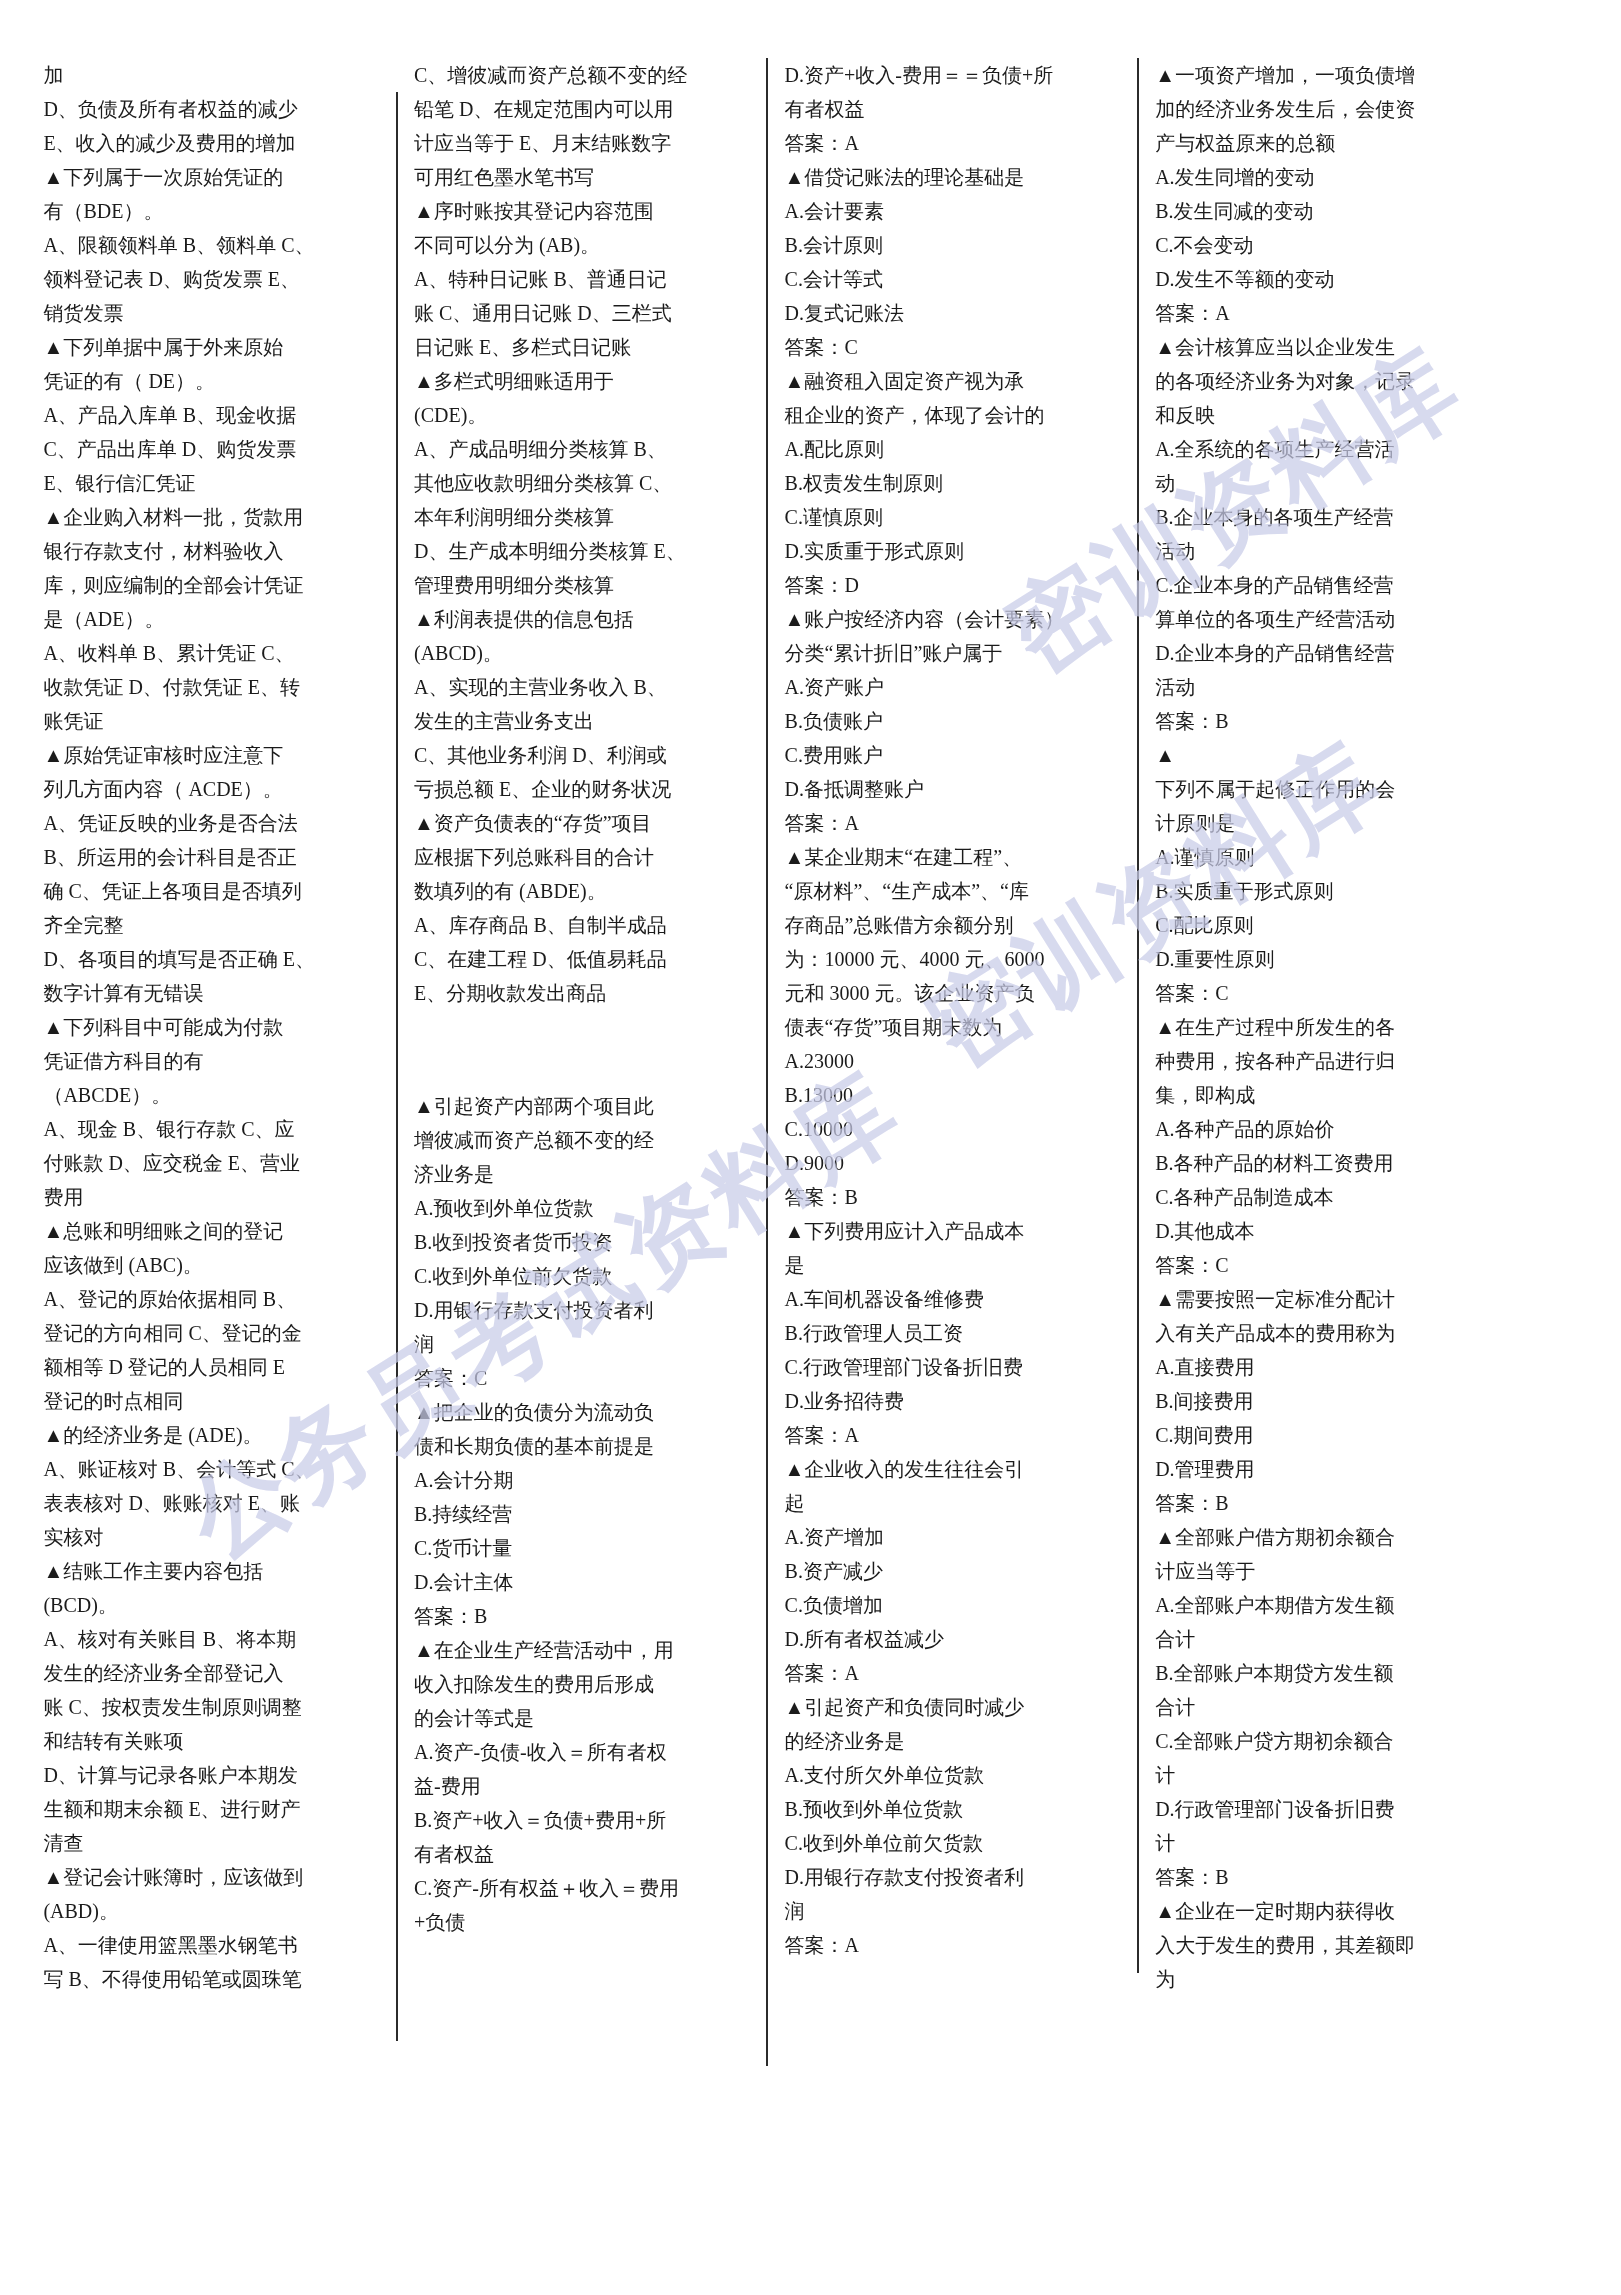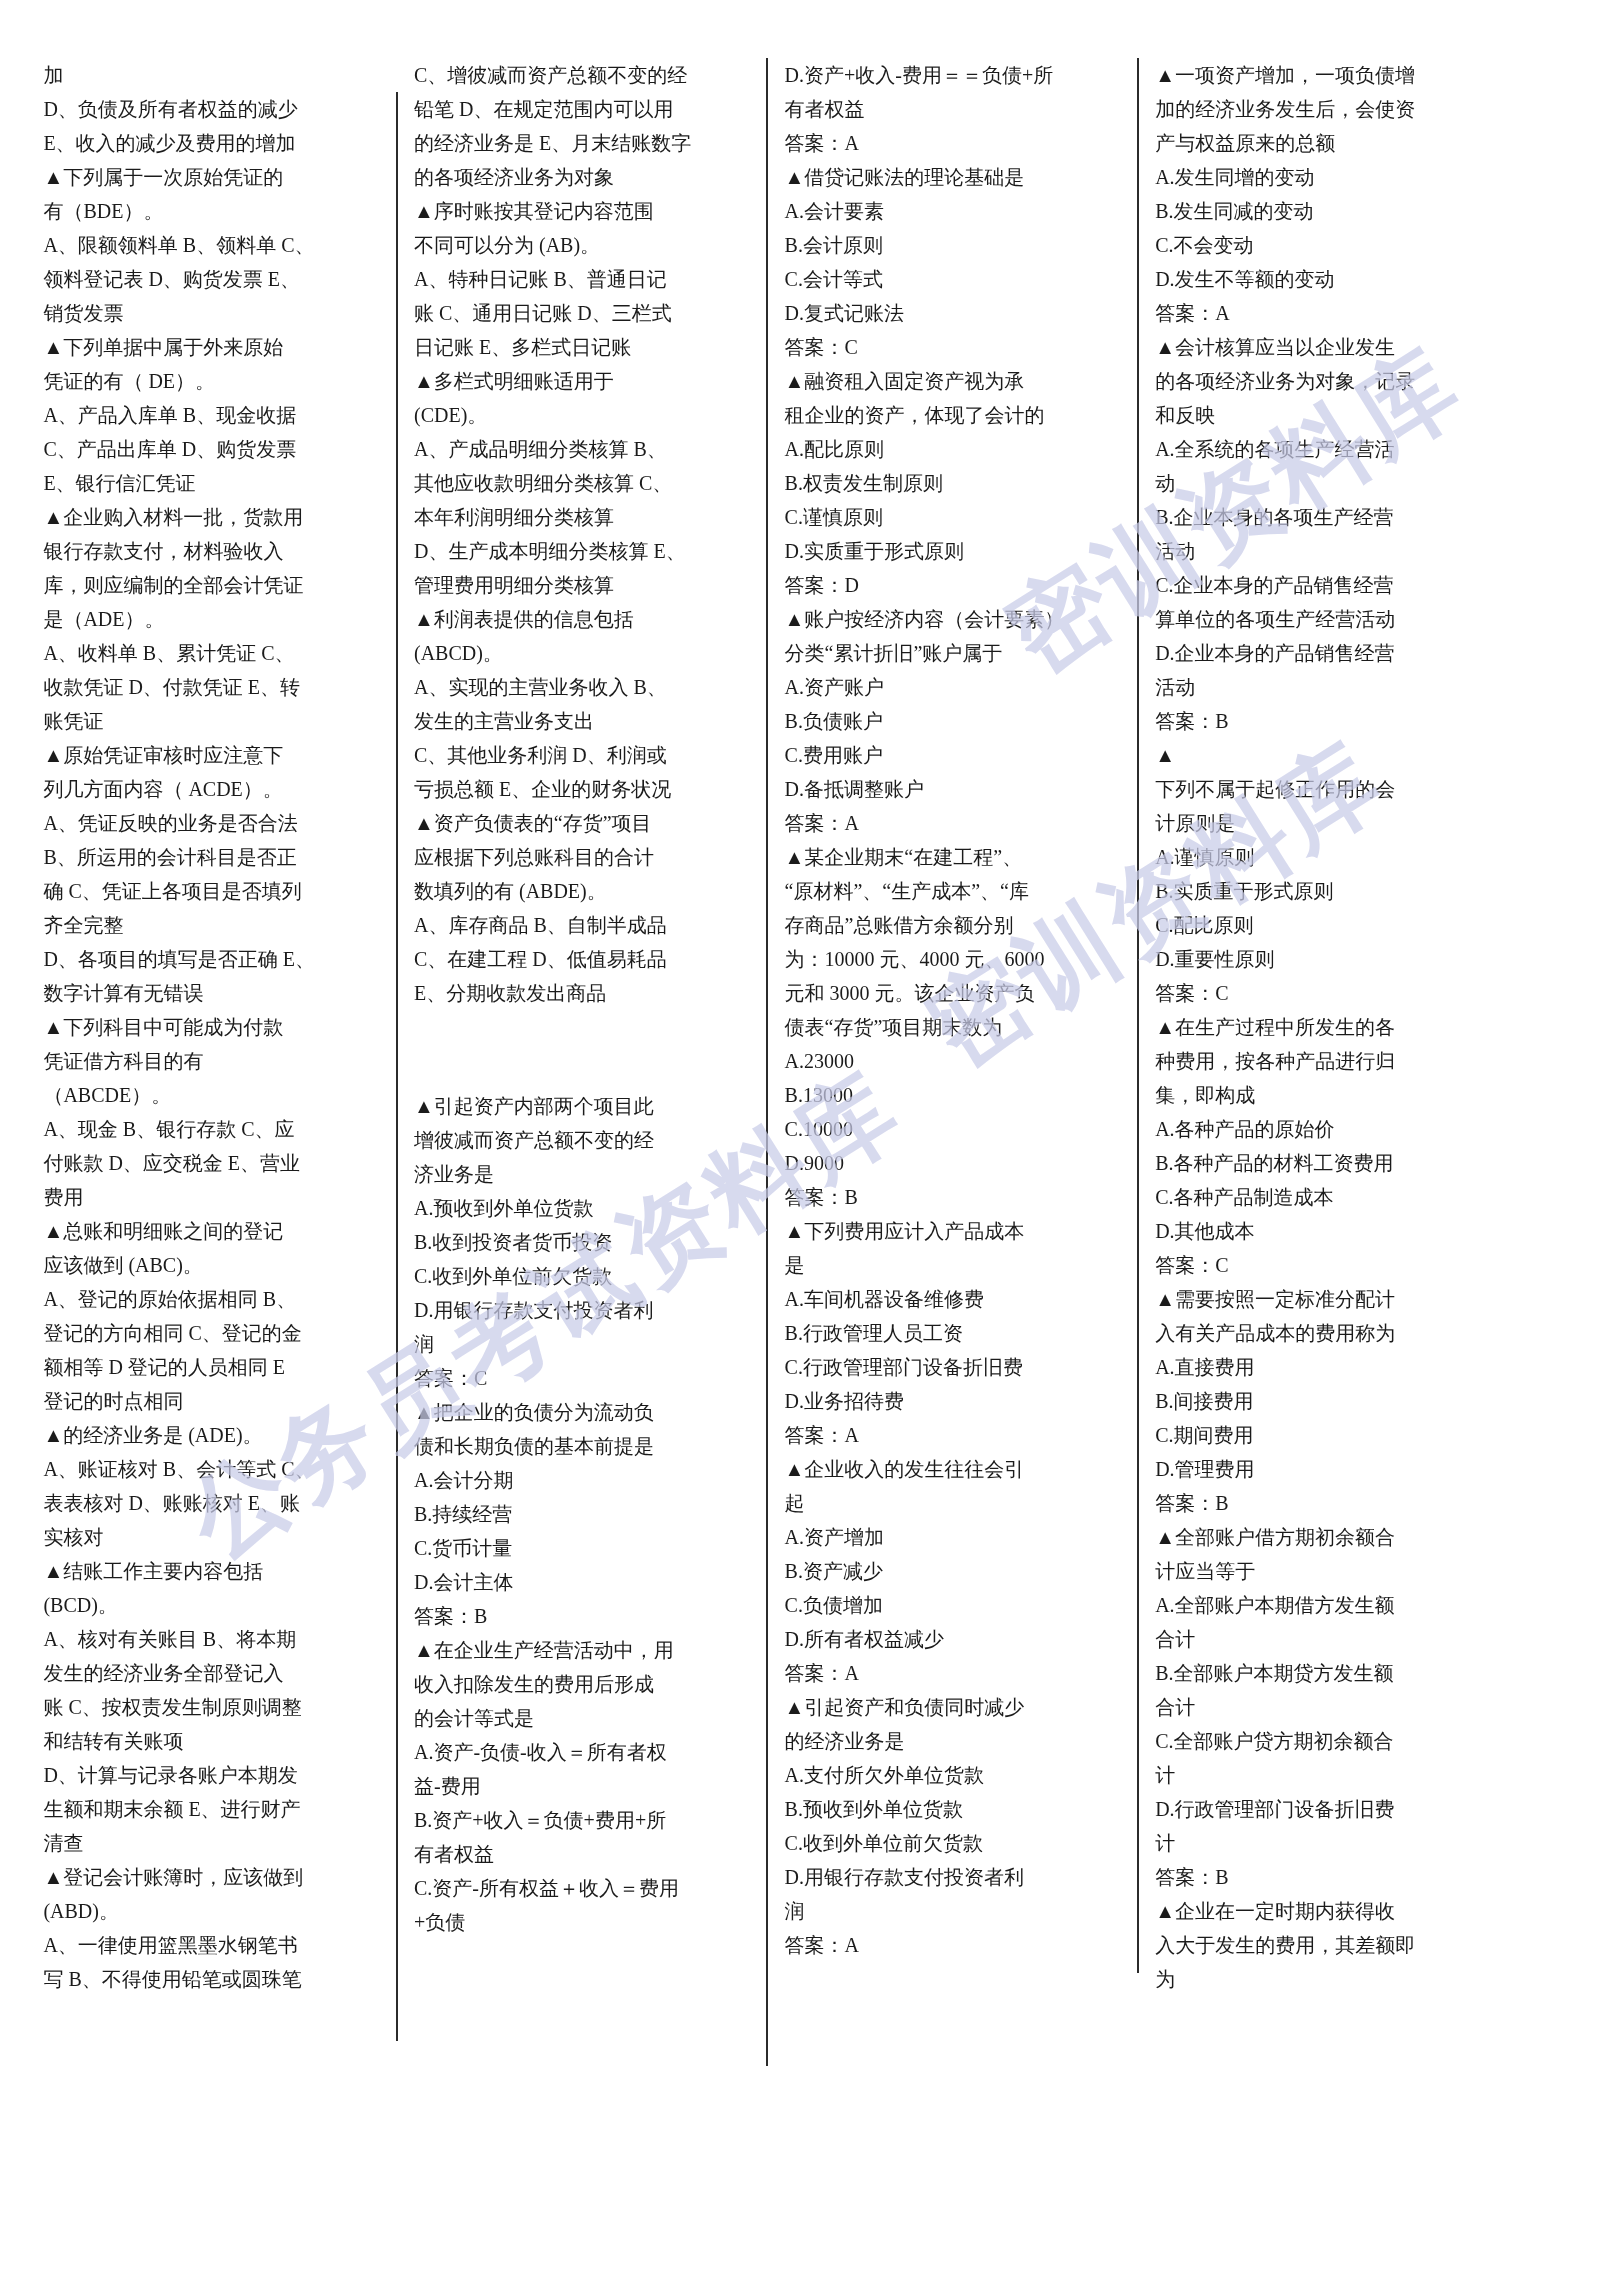--- a/index.html
+++ b/index.html
@@ -156,22 +156,22 @@
         <div class="line">写 B、不得使用铅笔或圆珠笔</div>
       </div>
 
     <div class="col-sep sep1">
         <div class="rule"></div>
       </div>
 
     <div class="column" id="c2">
         <div class="line">C、增彼减而资产总额不变的经</div>
         <div class="line">铅笔 D、在规定范围内可以用</div>
-        <div class="line">的经济业务是 E、月末结账数字</div>
-        <div class="line">的各项经济业务为对象</div>
+        <div class="line">计应当等于 E、月末结账数字</div>
+        <div class="line">可用红色墨水笔书写</div>
         <div class="line">▲序时账按其登记内容范围</div>
         <div class="line">不同可以分为 (AB)。</div>
         <div class="line">A、特种日记账 B、普通日记</div>
         <div class="line">账 C、通用日记账 D、三栏式</div>
         <div class="line">日记账 E、多栏式日记账</div>
         <div class="line">▲多栏式明细账适用于</div>
         <div class="line">(CDE)。</div>
         <div class="line">A、产成品明细分类核算 B、</div>
         <div class="line">其他应收款明细分类核算 C、</div>
         <div class="line">本年利润明细分类核算</div>

